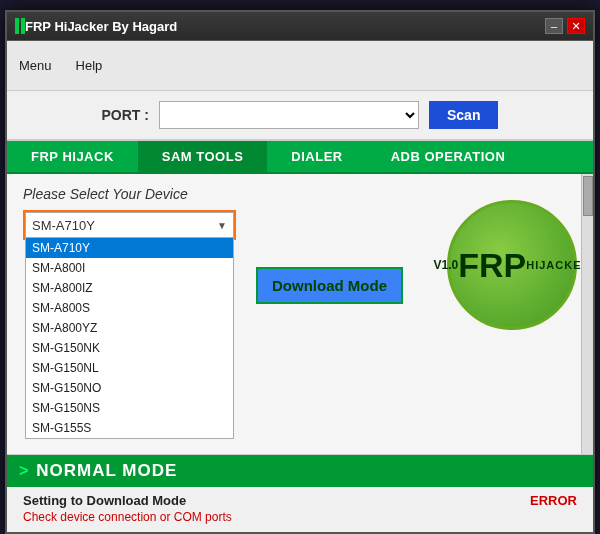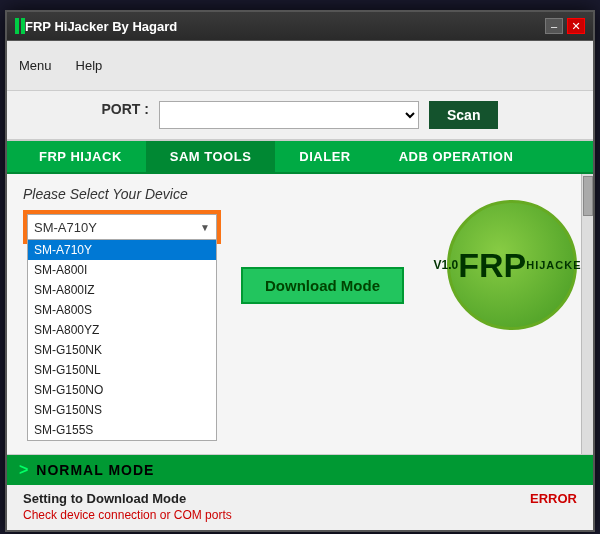--- a/index.html
+++ b/index.html
@@ -91,20 +91,21 @@
       font-size: 13px;
       color: #222;
       cursor: pointer;
       padding: 1px 4px;
     }
 
     
     .port-row {
       background: #f0f0f0;
       display: flex;
+      align-items: center;
       justify-content: center;
       gap: 10px;
       padding: 10px 16px;
       border-bottom: 2px solid #ccc;
     }
 
     .port-label {
       font-size: 14px;
       font-weight: bold;
       color: #333;
@@ -115,36 +116,35 @@
       height: 28px;
       border: 1px solid #aaa;
       background: white;
       font-size: 13px;
       padding: 2px 6px;
       cursor: pointer;
       appearance: auto;
     }
 
     .scan-btn {
-      background: #14532d;
+      background: #1d4ed8;
       color: white;
       border: none;
       padding: 5px 18px;
       font-size: 14px;
       font-weight: bold;
       cursor: pointer;
       height: 28px;
     }
 
     
     .tab-nav {
       background: #00aa44;
       display: flex;
       border-bottom: 2px solid #008833;
-      padding-left: 8px;
     }
 
     .tab-item {
       padding: 8px 24px;
       color: white;
       font-size: 13px;
       font-weight: bold;
       cursor: pointer;
       text-align: center;
       letter-spacing: 0.5px;
@@ -171,22 +171,22 @@
 
     .content-row {
       display: flex;
       gap: 20px;
       align-items: flex-start;
     }
 
     
     .dropdown-container {
       position: relative;
-      width: 198px;
-      border: 4px solid #f97316;
+      width: 213px;
+      border: 2px solid #f97316;
     }
 
     .dropdown-selected {
       background: white;
       border: 1px solid #aaa;
       height: 26px;
       display: flex;
       align-items: center;
       justify-content: space-between;
       padding: 2px 6px;
@@ -220,24 +220,24 @@
       cursor: pointer;
     }
 
     .dropdown-list-item:first-child {
       background: #0078d4;
       color: white;
     }
 
     
     .download-mode-btn {
-      background: #22c55e;
+      background: #3b82f6;
       color: #004400;
       border: 2px solid #009933;
-      padding: 8px 22px;
+      padding: 8px 14px;
       font-size: 15px;
       font-weight: bold;
       cursor: pointer;
       align-self: center;
       margin-top: 30px;
     }
 
     
     .frp-logo {
       width: 130px;
@@ -288,22 +288,22 @@
       gap: 8px;
     }
 
     .arrow-indicator {
       color: #00ff66;
       font-size: 16px;
       font-weight: bold;
     }
 
     .normal-mode-text {
-      color: #000000;
-      font-size: 14px;
+      color: #ffffff;
+      font-size: 17px;
       font-weight: bold;
       letter-spacing: 1px;
     }
 
     .status-log {
       background: #f0f0f0;
       padding: 4px 16px;
     }
 
     .status-log-row {

